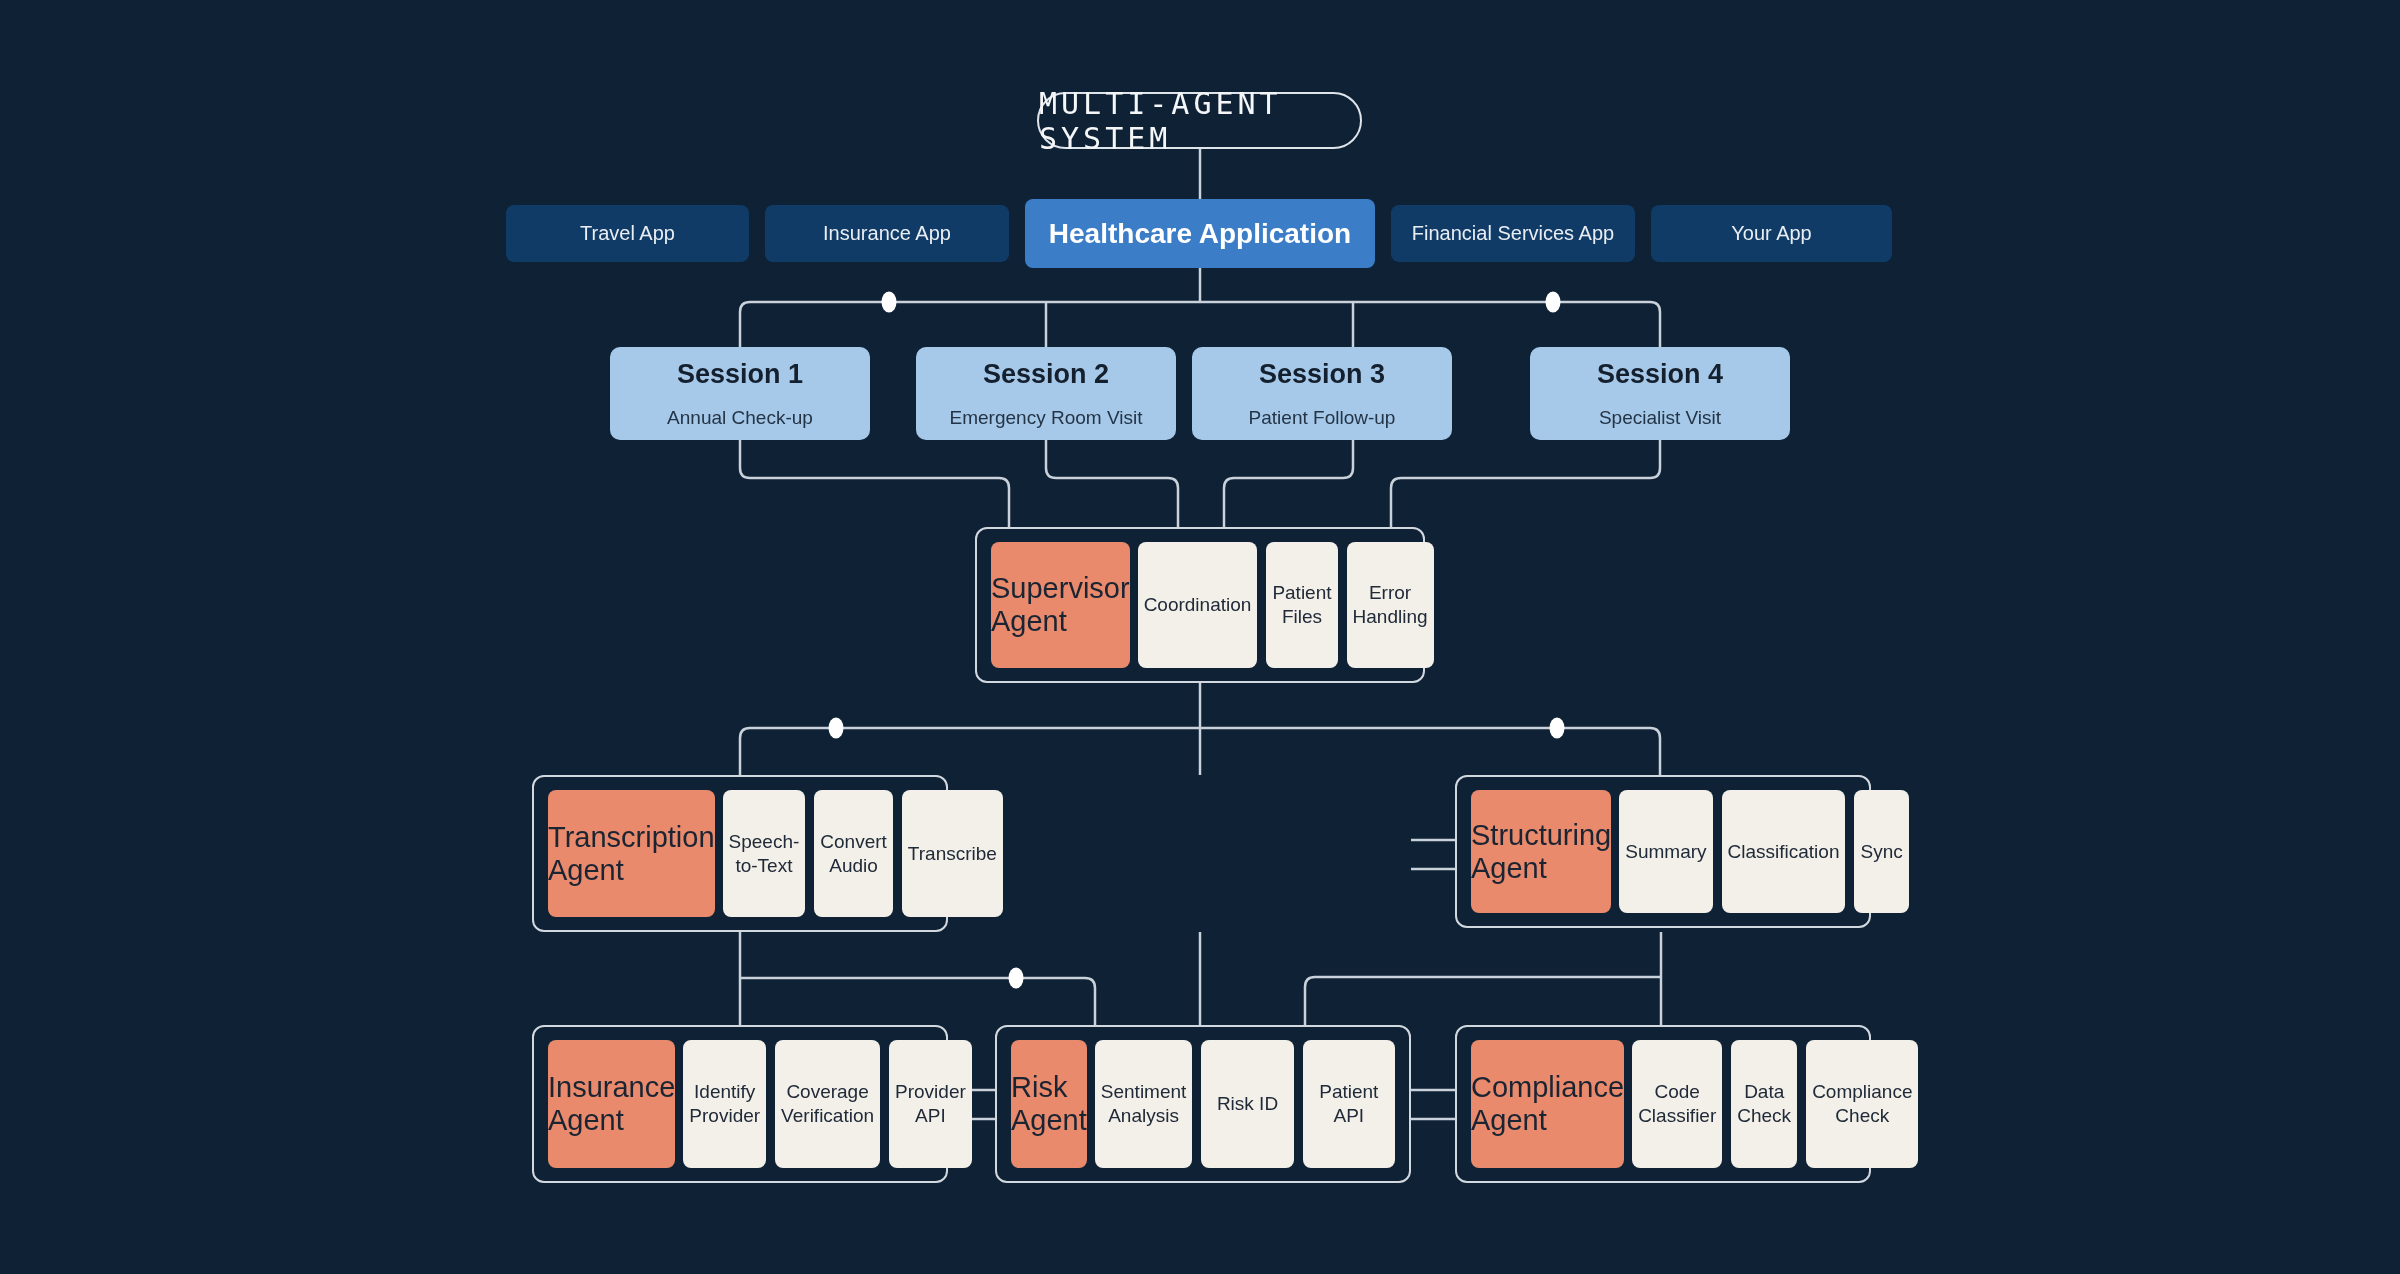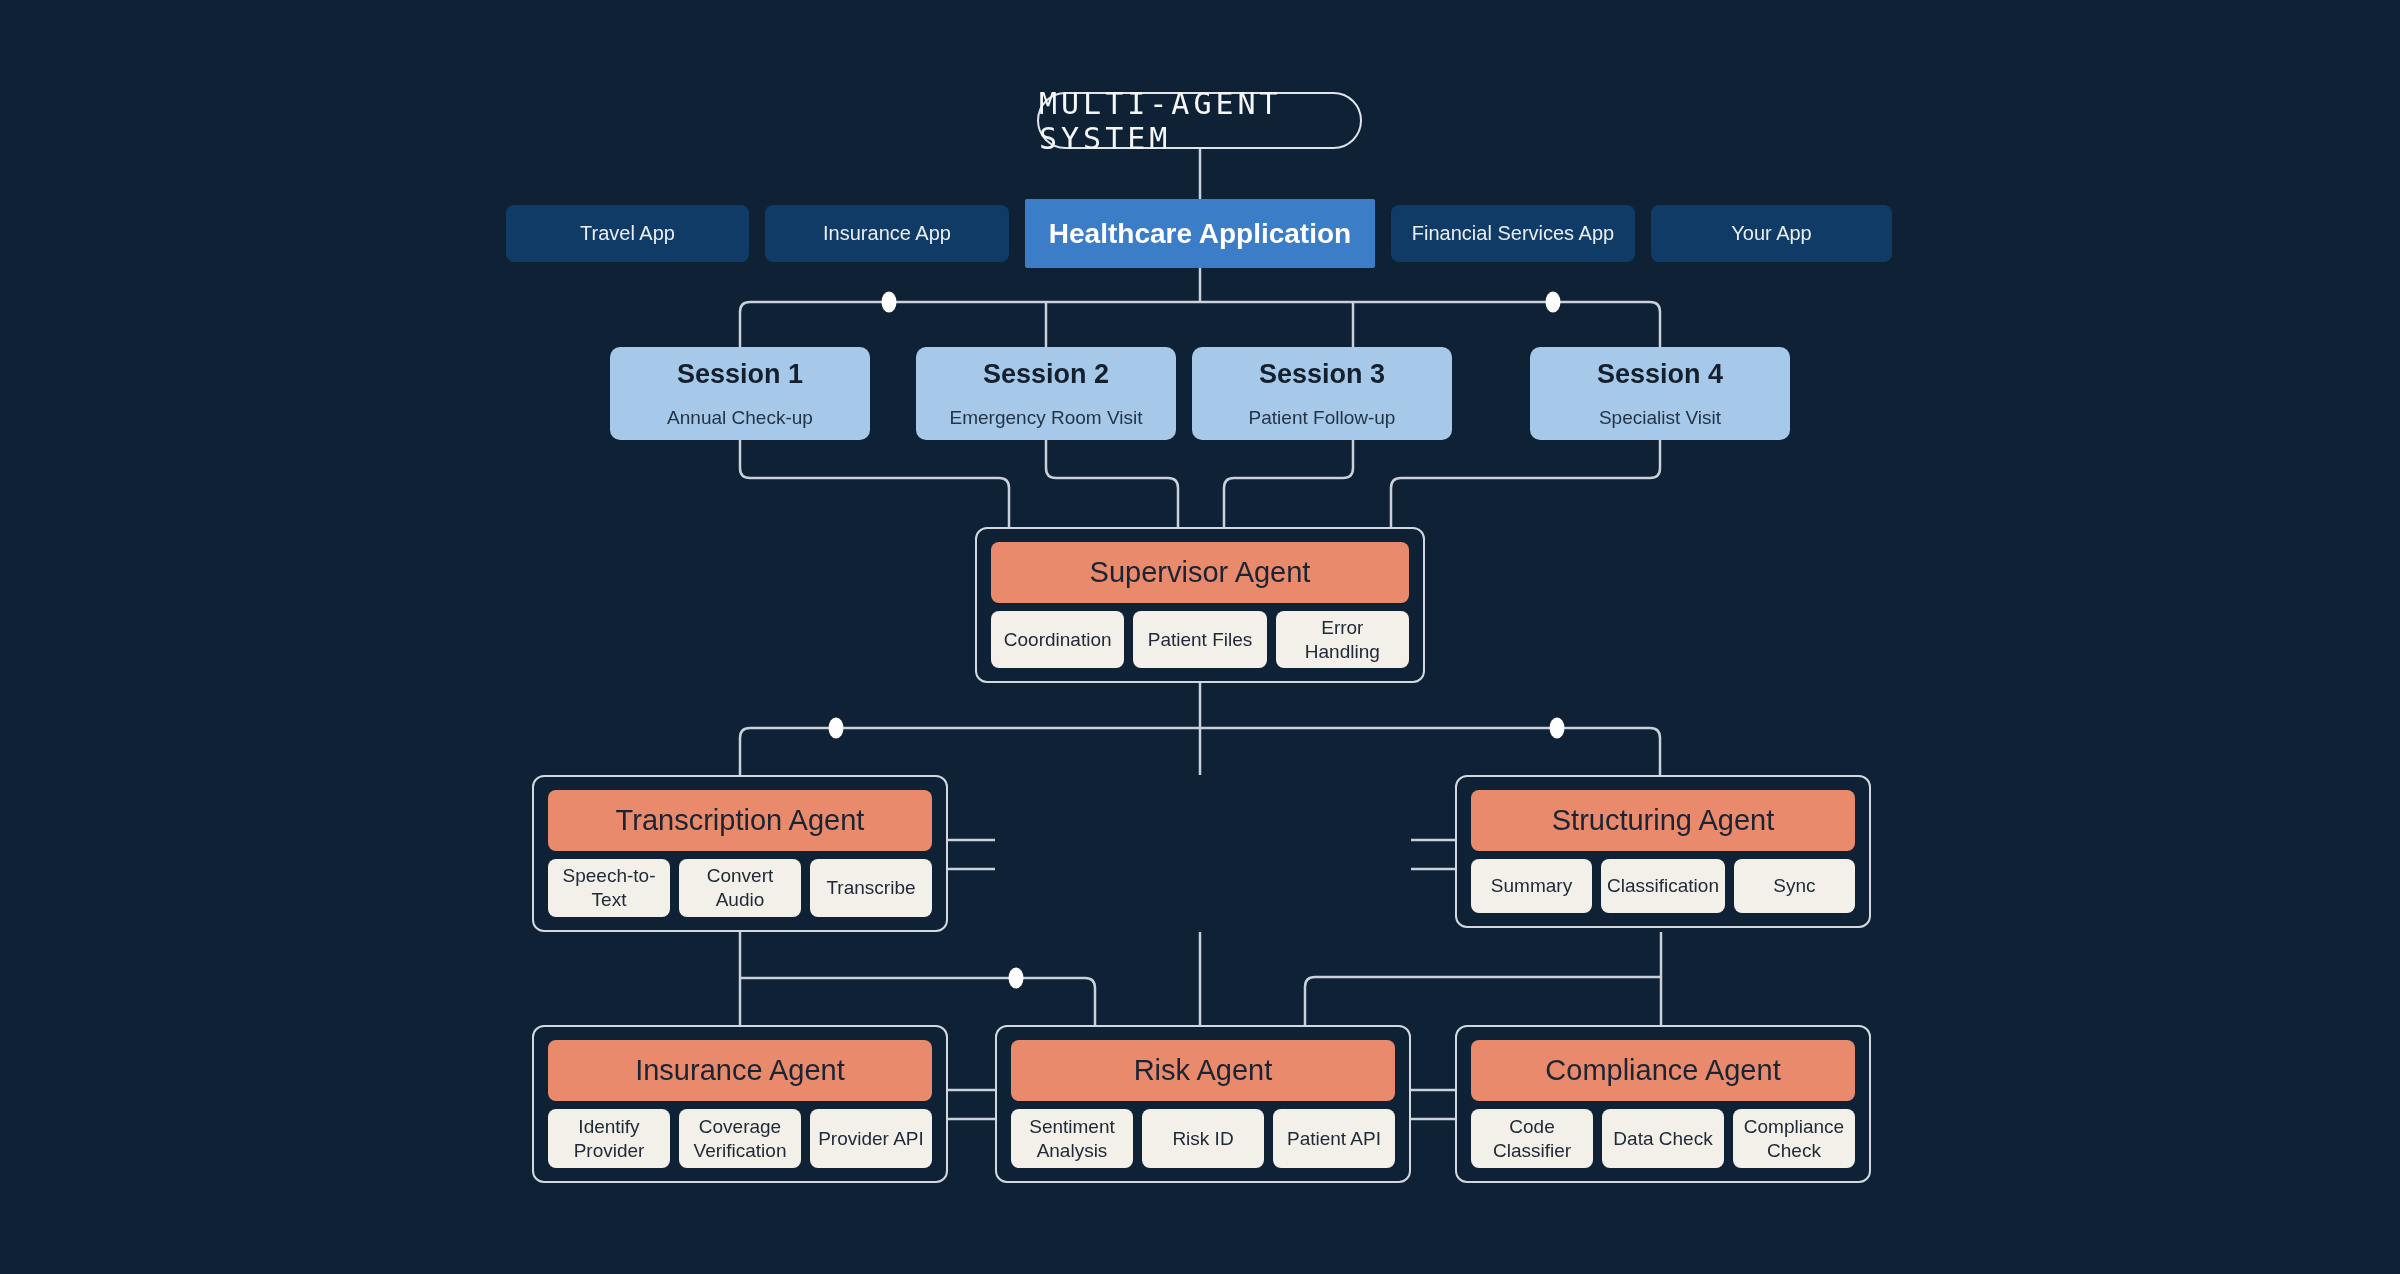--- a/index.html
+++ b/index.html
@@ -18,36 +18,36 @@
     color:#f4f6f8;font-family:"DejaVu Sans Mono","Liberation Mono",monospace;
     font-size:30px;letter-spacing:4px;font-weight:500;
   }
 
   .app{
     position:absolute;top:205px;height:57px;border-radius:8px;
     background:#103b66;display:flex;align-items:center;justify-content:center;
     color:#e9eef4;font-size:20px;font-weight:500;
   }
   .app.active{
-    top:199px;height:69px;background:#3c7dc8;border-radius:2px;
+    top:199px;height:69px;background:#3c7dc8;border-radius:8px;
     color:#ffffff;font-size:28px;font-weight:700;
   }
 
   .session{
     position:absolute;top:347px;width:260px;height:93px;border-radius:10px;
     background:#a6c9e9;display:flex;flex-direction:column;align-items:center;
     justify-content:center;gap:20px;
   }
   .session .s-title{font-size:27px;font-weight:600;color:#15202e;line-height:1;}
   .session .s-sub{font-size:19px;color:#243447;line-height:1;}
 
   .group{
     position:absolute;box-sizing:border-box;border:2px solid #d2d8df;
     border-radius:12px;background:#0e2135;padding:13px 14px;
-    display:flex;flex-direction:column;gap:8px;
+    display:flex;flex-direction:row;gap:8px;
   }
   .group .header{
     background:#e88a6b;border-radius:8px;flex:0 0 61px;
     display:flex;align-items:center;justify-content:center;
     color:#1b2433;font-size:29px;font-weight:500;
   }
   .group .tags{display:flex;gap:9px;flex:1;}
   .group .tag{
     flex:1;background:#f3f0e9;border-radius:8px;
     display:flex;align-items:center;justify-content:center;text-align:center;

